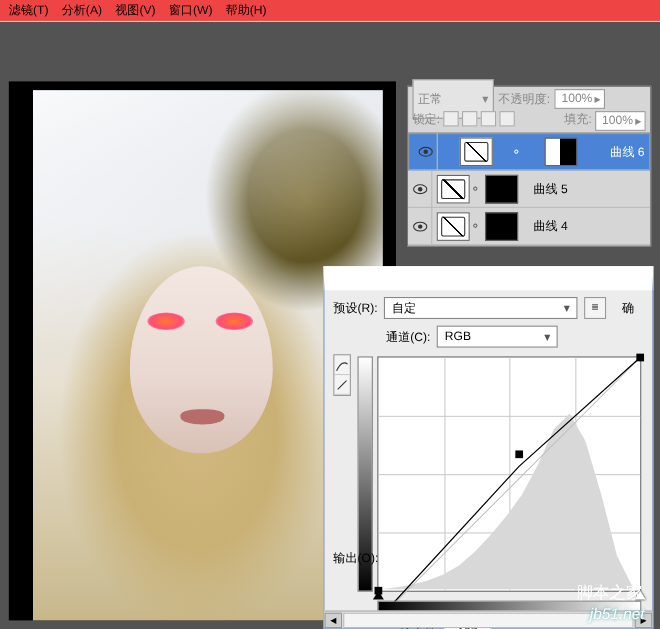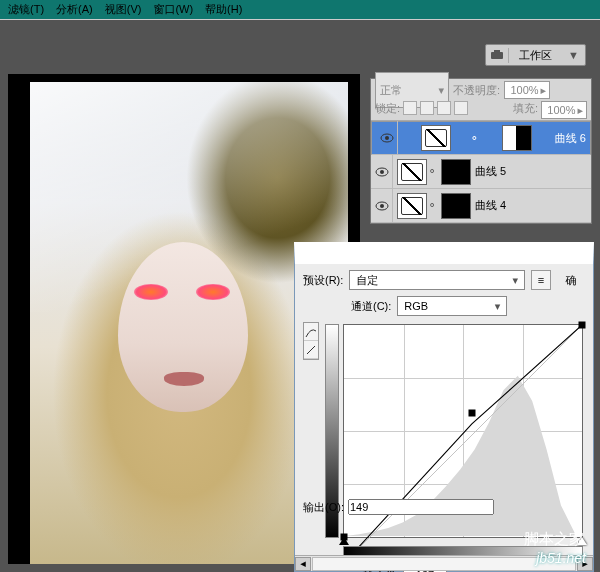--- a/index.html
+++ b/index.html
@@ -1,17 +1,17 @@
 <!DOCTYPE html>
 <html><head>
 <meta charset="utf-8">
 <style>
 *{margin:0;padding:0;box-sizing:border-box;font-family:"Microsoft YaHei",sans-serif;font-size:11px;-webkit-font-smoothing:none}
 body{width:600px;height:572px;background:#fff;overflow:hidden;position:relative}
-.menubar{height:20px;background:#0f766e;display:flex;align-items:center;padding-left:2px;border-bottom:1px solid #ccc}
+.menubar{height:20px;background:#ef4444;display:flex;align-items:center;padding-left:2px;border-bottom:1px solid #ccc}
 .menubar span{padding:0 6px;cursor:pointer}
 .stage{position:absolute;top:20px;left:0;right:0;bottom:0;background:#535353}
 .wkrow{position:absolute;top:24px;right:14px;height:22px;display:flex;align-items:center;background:#cfcfcf;border:1px solid #888;border-radius:2px}
 .wkrow .cam{width:22px;height:18px;display:flex;align-items:center;justify-content:center}
 .wkrow .lbl{padding:0 10px;border-left:1px solid #aaa}
 .wkrow .chev{padding:0 6px;color:#555}
 .canvas{position:absolute;top:54px;left:8px;width:352px;height:490px;background:#000}
 .photo{position:absolute;top:8px;left:22px;right:12px;bottom:0;background:linear-gradient(180deg,#d8dde4 0%,#e6e8ec 25%,#e8e1d2 55%,#c7b88b 100%);overflow:hidden}
 .hair{position:absolute;top:56px;left:-30px;right:-10px;bottom:0;background:radial-gradient(ellipse 180px 260px at 50% 60%,#d2b87f 0%,#c9b074 40%,rgba(201,176,116,0) 70%)}
 .foliage{position:absolute;top:0;left:40%;right:-10px;height:240px;background:radial-gradient(ellipse 130px 150px at 60% 40%,#7a6a30 0%,#5f5424 40%,rgba(95,84,36,0) 70%)}
@@ -41,21 +41,21 @@
 .layer{display:flex;align-items:center;height:34px;border-bottom:1px solid #bbb}
 .layer.sel{background:#4b84d6;color:#fff}
 .eye{width:22px;height:34px;display:flex;align-items:center;justify-content:center;border-right:1px solid #bbb}
 .thumb{width:30px;height:26px;margin-left:4px;border:1px solid #666;background:#fff;position:relative}
 .thumb .curve{position:absolute;inset:3px;border:1px solid #333;border-radius:2px}
 .thumb .diag{position:absolute;left:3px;right:3px;top:3px;bottom:3px;background:linear-gradient(45deg,transparent 47%,#000 47%,#000 53%,transparent 53%)}
 .mask{width:30px;height:26px;margin-left:4px;border:1px solid #666;background:#000}
 .mask.half{background:linear-gradient(90deg,#fff 0%,#fff 48%,#000 48%)}
 .link{width:10px;text-align:center;color:#555}
 .layer.sel .link{color:#fff}
-.lname{margin-left:4px}
+.lname{margin-left:14px}
 
 .curves{position:absolute;top:222px;left:294px;right:6px;bottom:0;background:#ececec;border:1px solid #7a98b8;border-top:22px solid #fff}
 .curves .title{position:absolute;top:-22px;left:0;right:0;height:22px;display:flex;align-items:center;padding:0 8px;background:linear-gradient(#fff,#e8eef6);border-bottom:1px solid #b8c8dc}
 .cvbody{padding:6px 8px}
 .row{display:flex;align-items:center;gap:6px;margin-bottom:6px}
 .label{white-space:nowrap}
 .combo{flex:1;height:20px;background:#fff;border:1px solid #888;display:flex;align-items:center;padding:0 6px;justify-content:space-between}
 .combo .dd{color:#555}
 .btn{width:20px;height:20px;background:#f4f4f4;border:1px solid #999;display:flex;align-items:center;justify-content:center}
 .toolstrip{width:20px;height:38px;background:#f4f4f4;border:1px solid #999;display:flex;flex-direction:column}
@@ -90,30 +90,20 @@
 <div class="menubar">
   <span>滤镜(T)</span>
   <span>分析(A)</span>
   <span>视图(V)</span>
   <span>窗口(W)</span>
   <span>帮助(H)</span>
 </div>
 
 <div class="stage">
 
-  <div class="wkrow">
-    <span class="cam">
-        <svg width="14" height="10">
-          <rect x="1" y="2" width="12" height="7" fill="#555" rx="1"></rect>
-          <rect x="4" width="6" height="3" fill="#555"></rect>
-        </svg>
-      </span>
-    <span class="lbl">工作区</span>
-    <span class="chev">▼</span>
-  </div>
 
   <div class="canvas">
     <div class="photo">
       <div class="hair"></div>
         <div class="foliage"></div>
         <div class="veil"></div>
       <div class="face"></div>
         <div class="eyeL"></div>
         <div class="eyeR"></div>
         <div class="lips"></div>
@@ -257,21 +247,20 @@
           </div>
         </div>
       </div>
       <div class="iorow" style="margin-left:50px">
         <span class="lab">输入(I):</span>
         <input value="137" style="">
       </div>
     </div>
     <div class="outrow">
       <span class="lab">输出(O):</span>
-      <input value="149" style="">
     </div>
     <div class="scrollbar">
       <div class="arr">◂</div>
       <div class="track"></div>
       <div class="arr">▸</div>
     </div>
   </div>
 
   <div class="watermark">jb51.net</div>
   <div class="wmlabel" style="bottom:23px">脚本之家</div>

